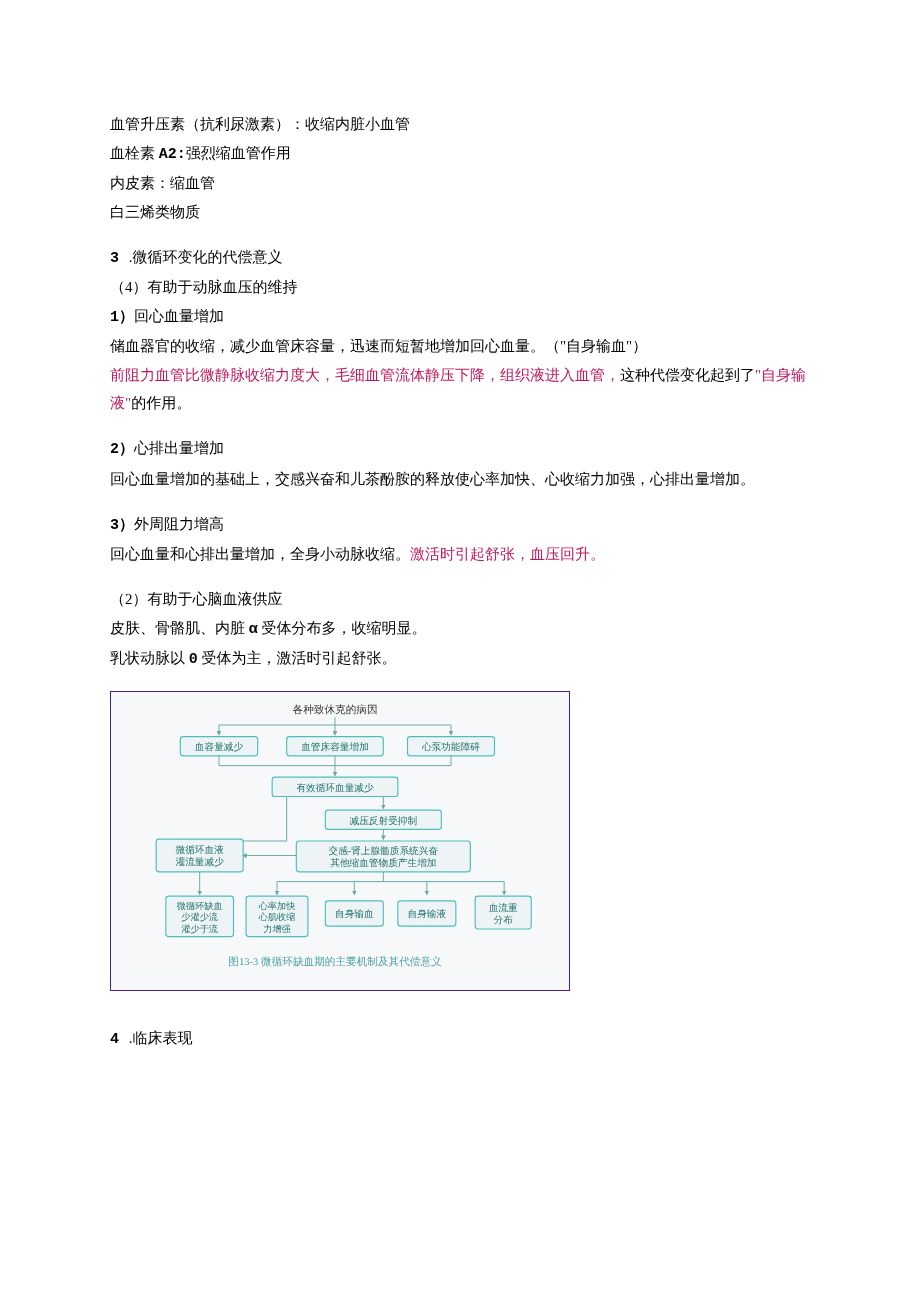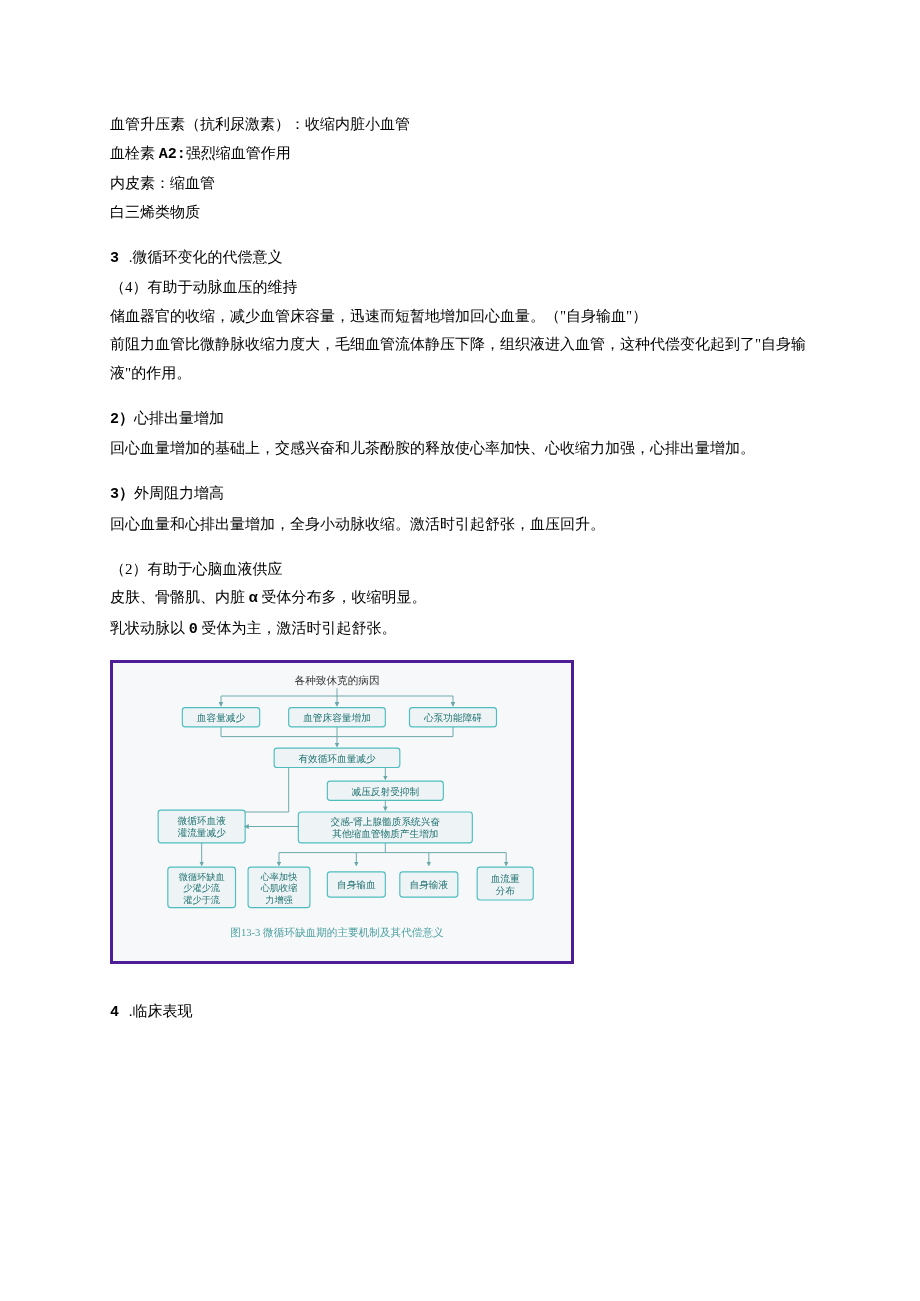--- a/index.html
+++ b/index.html
@@ -19,28 +19,28 @@
     background: #ffffff;
   }
   .line {
     display: block;
   }
   .bold {
     font-weight: bold;
     font-family: Liberation Mono, monospace;
   }
   .red {
-    color: #000000;
+    color: #be185d;
   }
   .section-gap {
     height: 1.1em;
   }
   .diagram-wrap {
     margin-top: 16px;
-    border: 3px solid #4c1d95;
+    border: 1px solid #4c1d95;
     padding: 4px;
     width: 450px;
     background: #f7f8f9;
   }
   svg {
     display: block;
   }
   .sep-num {
     margin-right: 6px;
   }
@@ -56,20 +56,23 @@
   </span>
   <span class="line">内皮素：缩血管</span>
   <span class="line">白三烯类物质</span>
 
   <div class="section-gap"></div>
 
   <span class="line">
     <span class="bold sep-num">3</span><span> .微循环变化的代偿意义</span>
   </span>
   <span class="line">（4）有助于动脉血压的维持</span>
+  <span class="line">
+    <span class="bold">1）</span><span>回心血量增加</span>
+  </span>
   <span class="line">储血器官的收缩，减少血管床容量，迅速而短暂地增加回心血量。（"自身输血"）</span>
   <span class="line">
     <span class="red">前阻力血管比微静脉收缩力度大，毛细血管流体静压下降，组织液进入血管，</span><span>这种代偿变化起到了</span><span class="red">"自身输液"</span><span>的作用。</span>
   </span>
 
   <div class="section-gap"></div>
 
   <span class="line">
     <span class="bold">2）</span><span>心排出量增加</span>
   </span>

